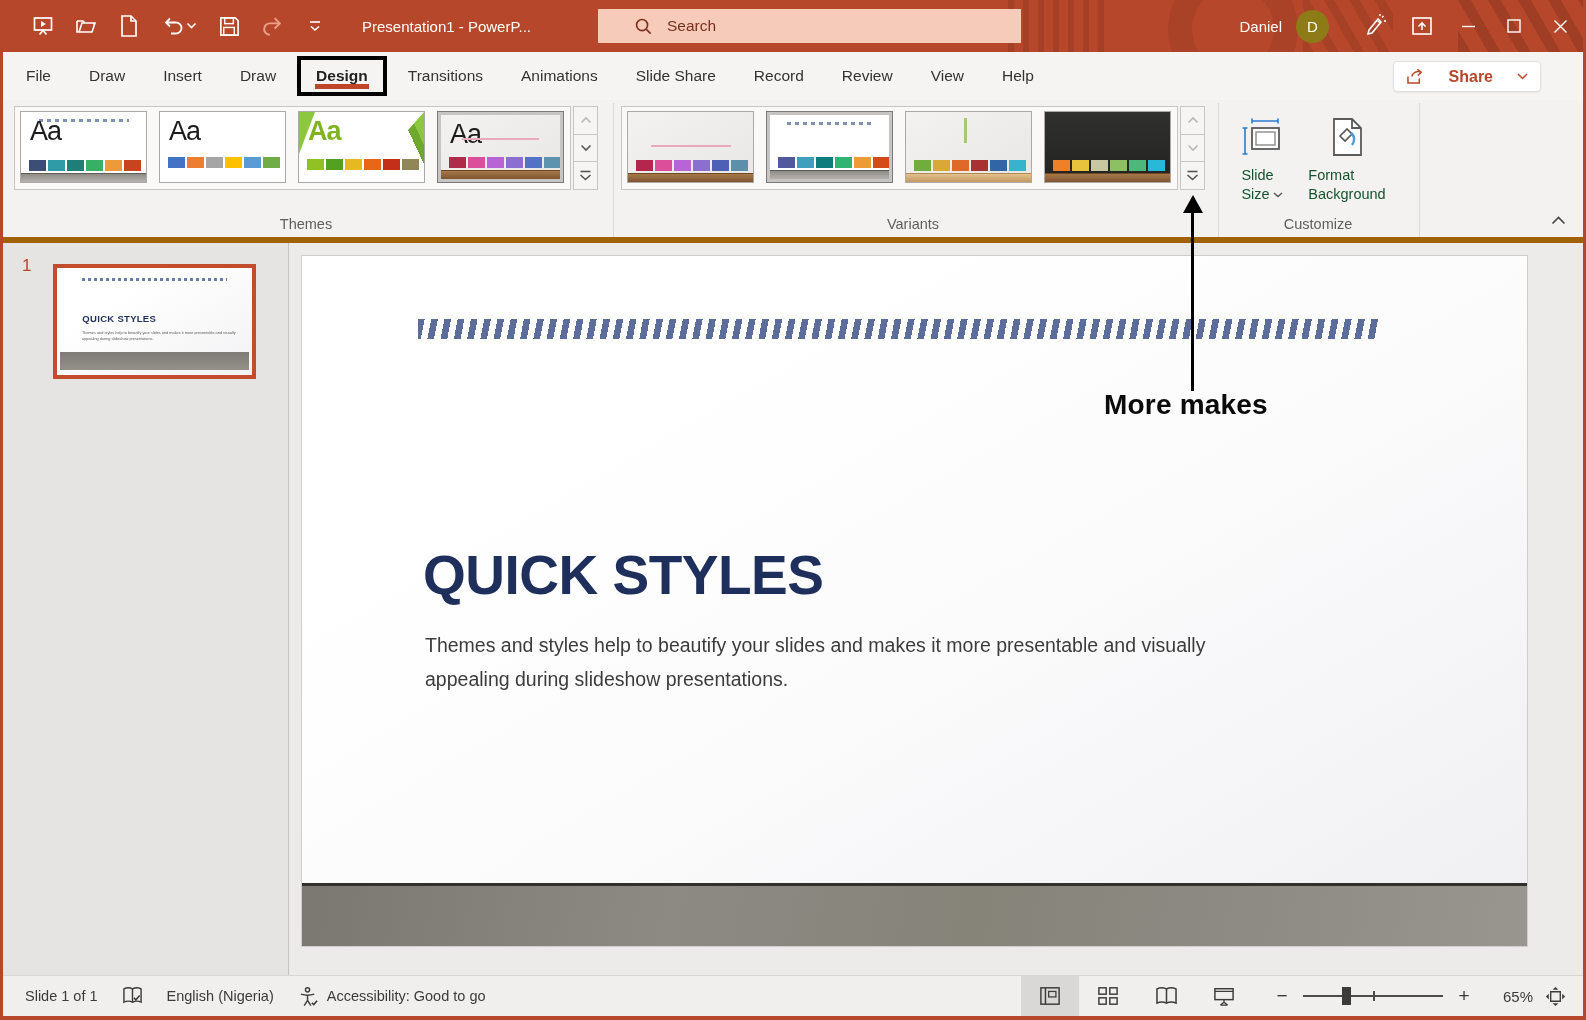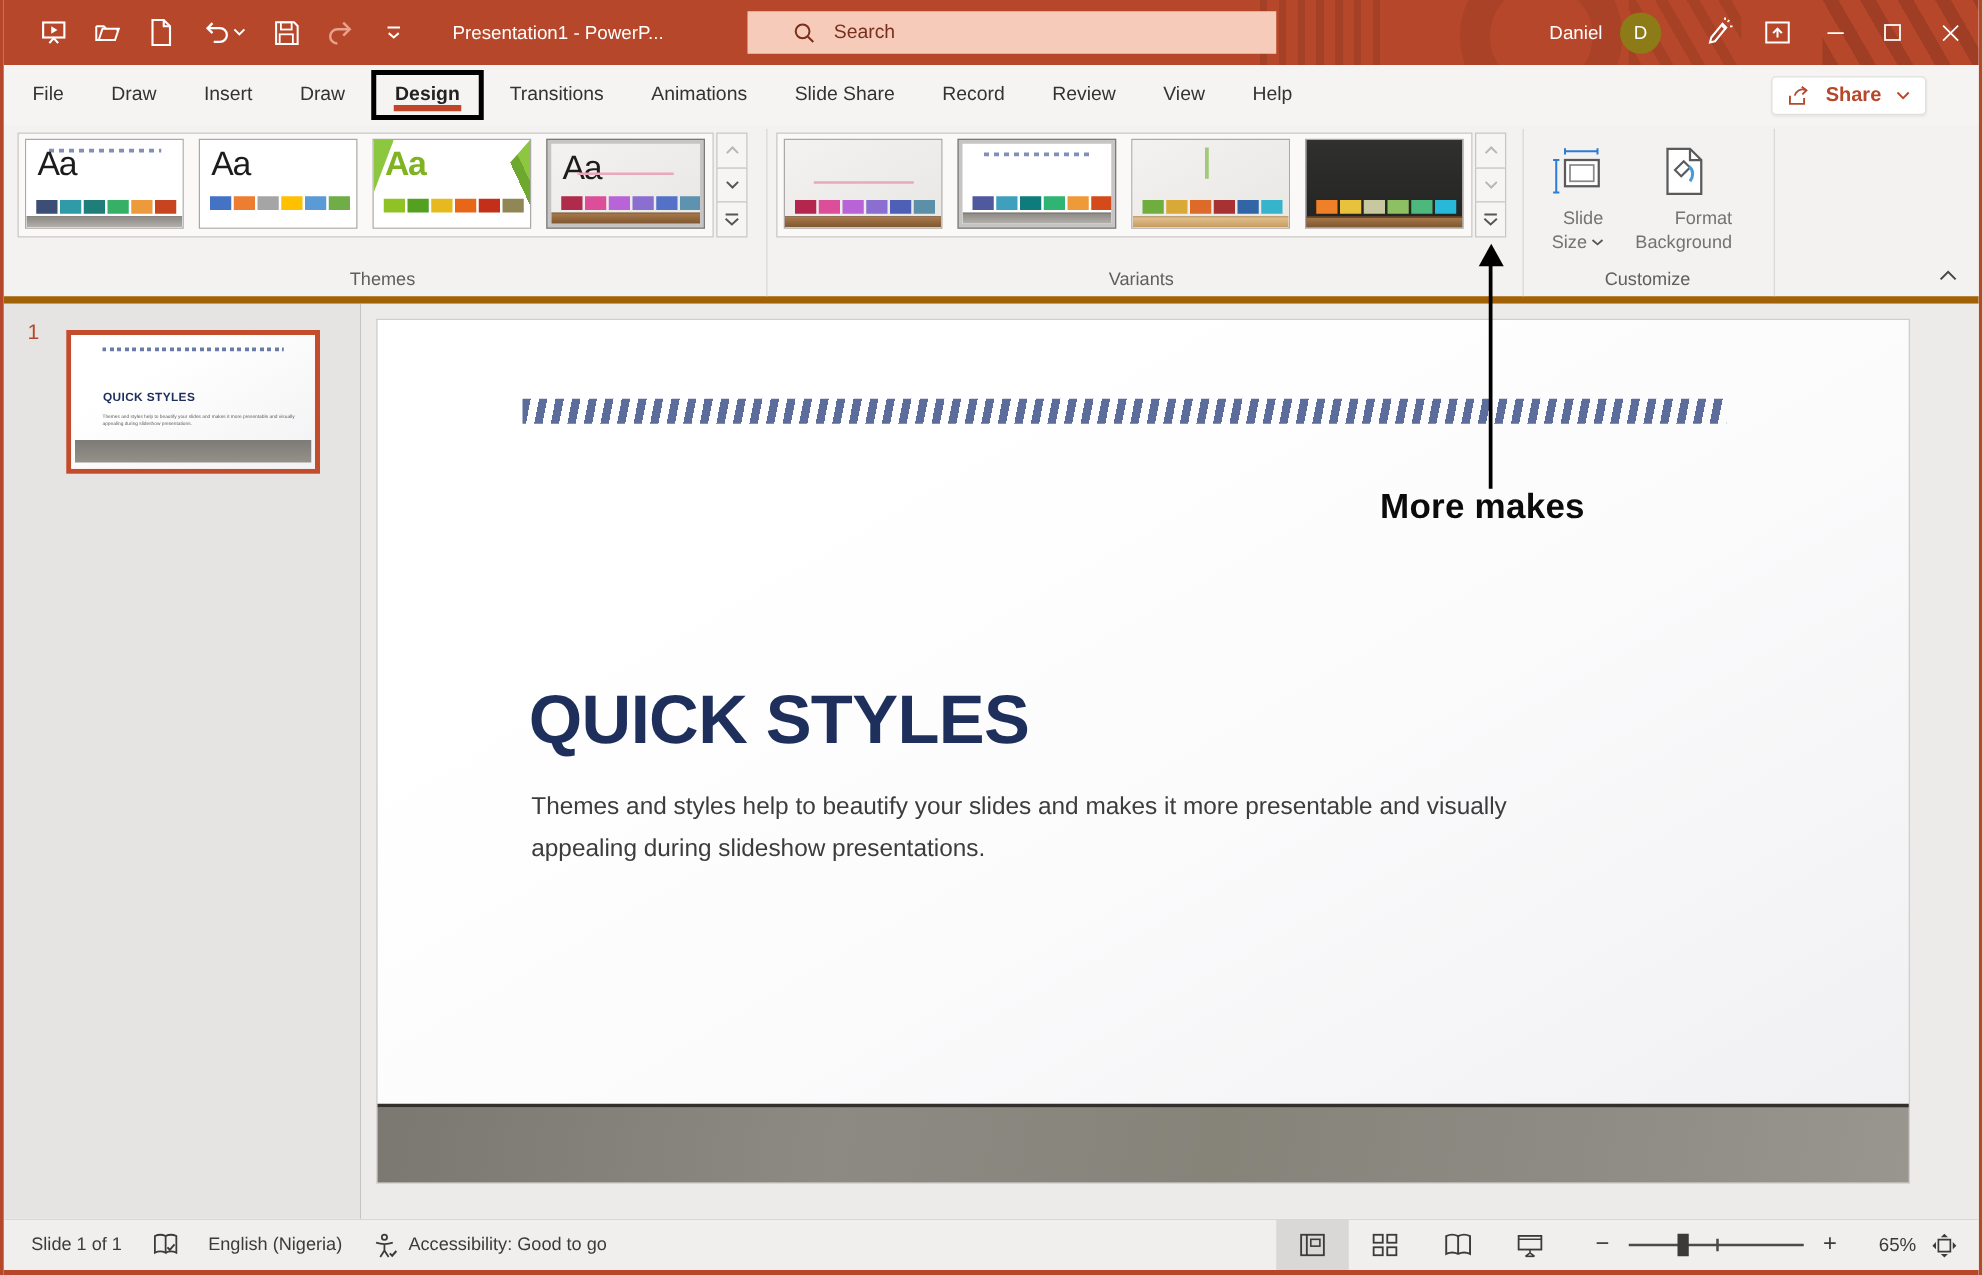--- a/index.html
+++ b/index.html
@@ -25,21 +25,21 @@
   .user-name { font-size:15px; margin-right:14px; }
   .avatar { width:33px; height:33px; border-radius:50%; background:#8C7B17; color:#fff; font-size:15px; display:flex; align-items:center; justify-content:center; margin-right:24px; }
   .tb-icon-btn { width:46px; height:52px; display:flex; align-items:center; justify-content:center; }
 
   
   .tabrow { position:relative; height:48px; background:#F5F4F2; display:flex; align-items:center; padding-left:4px; flex:0 0 auto; }
   .tab { font-size:15.5px; color:#333; padding:12px 19px; white-space:nowrap; }
   .tab.design { position:relative; border:4px solid #000; padding:7px 15px; font-weight:700; color:#222; margin:0 2px; }
   .tab.design::after { content:""; position:absolute; left:14px; right:14px; bottom:3px; height:5px; background:#C0462A; }
   .share-btn { position:absolute; right:42px; top:9px; height:31px; background:#fff; border:1px solid #E2E0DE; border-radius:4px;
-               display:flex; align-items:center; gap:12px; padding:0 12px; color:#B7472A; font-size:16px; font-weight:700; box-shadow:0 1px 2px rgba(0,0,0,0.06); }
+               display:flex; align-items:center; gap:24px; padding:0 12px; color:#B7472A; font-size:16px; font-weight:700; box-shadow:0 1px 2px rgba(0,0,0,0.06); }
 
   
   .ribbon { position:relative; height:143px; background:#F3F2F0; border-bottom:6px solid #a16207; flex:0 0 auto; }
   .gallery-frame { position:absolute; top:6px; height:84px; border:1px solid #C8C6C4; background:#FAF9F8; display:flex; gap:12px; padding:4px 5px; }
   .gal-item { position:relative; width:127px; height:72px; border:1px solid #ABA9A7; background:#fff; overflow:hidden; }
   .gal-item.selected { border:1px solid #7A7A7A; padding:3px; background:#C6C5C4; }
   .gal-inner { position:relative; width:100%; height:100%; background:#fff; overflow:hidden; }
   .aa { position:absolute; left:9px; top:4px; font-size:27px; color:#1c1c1c; letter-spacing:-1px; }
   .aa.green { color:#7FB321; font-weight:700; }
   .dashline { position:absolute; left:14%; top:7px; width:72%; height:3px; background:repeating-linear-gradient(90deg,#8290B8 0 4px, transparent 4px 8px); }
@@ -55,21 +55,21 @@
   .gal-inner.soft { background:linear-gradient(150deg,#F4F2F0,#E9E7E4); }
   .facet-wedge-r { position:absolute; right:0; top:0; width:34px; height:100%;
       background:linear-gradient(245deg,#8DC63F 0 14px, #6FA82E 14px 22px, transparent 22px); clip-path:polygon(100% 0,100% 100%,0 55%); }
   .facet-wedge-l { position:absolute; left:0; top:0; width:16px; height:42px; background:#8DC63F; clip-path:polygon(0 0,100% 0,0 100%); }
   .scrollcol { position:absolute; top:6px; width:25px; height:84px; display:flex; flex-direction:column; }
   .scroll-btn { flex:1; border:1px solid #C8C6C4; background:#F6F5F3; display:flex; align-items:center; justify-content:center; margin-top:-1px; }
   .scroll-btn:first-child { margin-top:0; }
   .vdiv { position:absolute; top:3px; height:134px; width:1px; background:#DAD8D6; }
   .group-label { position:absolute; bottom:5px; text-align:center; font-size:14.5px; color:#605E5C; }
   .big-btn { position:absolute; top:8px; height:122px; display:flex; flex-direction:column; align-items:center; padding-top:8px; }
-  .big-btn .lbl { font-size:14.5px; color:#737373; line-height:19px; margin-top:8px; text-align:right; }
+  .big-btn .lbl { font-size:14.5px; color:#14532d; line-height:19px; margin-top:8px; text-align:left; }
   .chev-inline { display:inline-block; vertical-align:1px; margin-left:3px; }
   .collapse-btn { position:absolute; right:14px; bottom:8px; width:22px; height:18px; display:flex; align-items:center; justify-content:center; }
 
   
   .content { flex:1 1 auto; display:flex; min-height:0; position:relative; }
   .thumb-panel { width:286px; flex:0 0 auto; background:#E5E4E2; border-right:1px solid #C4C3C1; position:relative; }
   .slide-num { position:absolute; left:19px; top:13px; font-size:17px; color:#B7472A; }
   .thumb { position:absolute; left:50px; top:21px; width:203px; height:115px; border:4px solid #C24C2C; background:#fff; }
   .thumb-inner { position:relative; width:100%; height:100%; background:linear-gradient(150deg,#FFFFFF 30%,#F2F2F4); overflow:hidden; }
   .mini-dash { position:absolute; left:13%; top:10px; width:74%; height:3px; background:repeating-linear-gradient(90deg,#6B7BA8 0 3px, transparent 3px 6px); }

